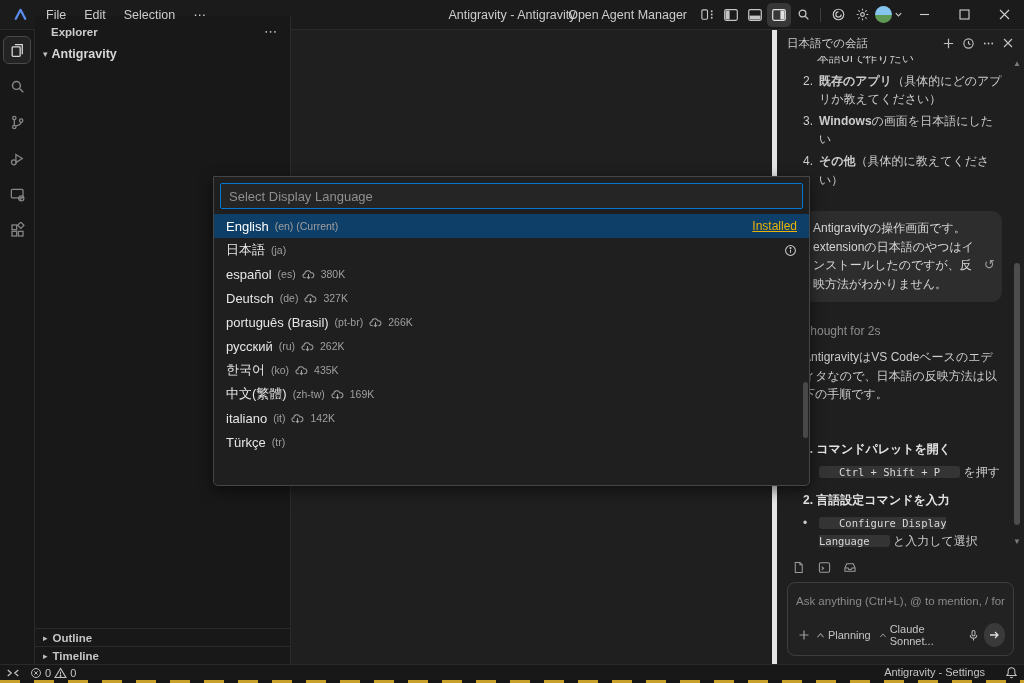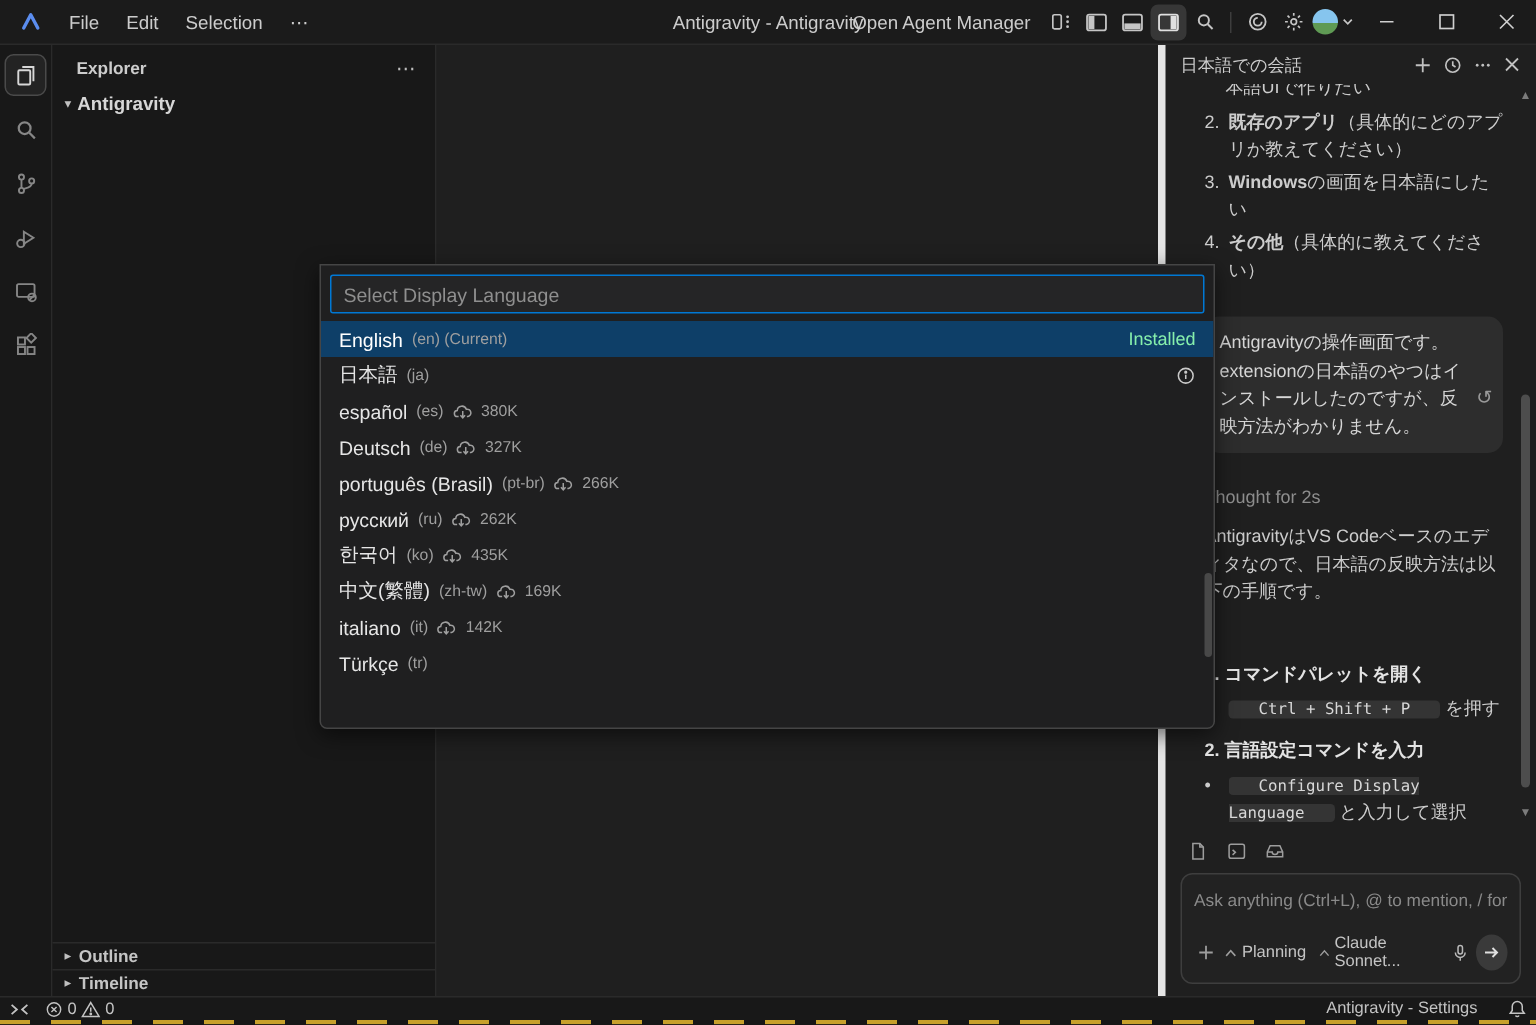--- a/index.html
+++ b/index.html
@@ -19,21 +19,21 @@
   .tb-sep{width:1px;height:14px;background:#3d3d3d;margin:0 5px;}
   .avatar{width:17px;height:17px;border-radius:50%;background:linear-gradient(#86c5ee 54%,#5f9a54 54%);}
   .win-ctl{width:40px;height:30px;display:flex;align-items:center;justify-content:center;color:#d0d0d0;}
 
   
   .activitybar{position:absolute;left:0;top:30px;bottom:19px;width:35px;background:#181818;border-right:1px solid #2a2a2a;display:flex;flex-direction:column;align-items:center;padding-top:6px;}
   .ab-ic{width:28px;height:28px;margin-bottom:8px;display:flex;align-items:center;justify-content:center;color:#868686;border-radius:6px;}
   .ab-ic.active{color:#d7d7d7;border:1px solid #4a4a4a;background:#232323;}
 
   
-  .sidebar{position:absolute;left:35px;top:30px;bottom:19px;width:256px;background:#181818;border-right:1px solid #2a2a2a;display:flex;flex-direction:column;}
+  .sidebar{position:absolute;left:35px;top:16px;bottom:19px;width:256px;background:#181818;border-right:1px solid #2a2a2a;display:flex;flex-direction:column;}
   .sb-header{display:flex;align-items:center;justify-content:space-between;padding:8px 12px 6px 16px;}
   .sb-title{font-size:11.5px;font-weight:bold;color:#cccccc;}
   .sb-more{color:#bdbdbd;font-size:13px;letter-spacing:1px;}
   .tree-root{display:flex;align-items:center;gap:4px;padding:2px 8px;font-size:12.5px;font-weight:bold;color:#d7d7d7;}
   .chev{color:#c0c0c0;font-size:9px;}
   .sb-fill{flex:1;}
   .sb-section{display:flex;align-items:center;gap:5px;height:18px;border-top:1px solid #2a2a2a;padding-left:8px;font-size:11.5px;font-weight:bold;color:#c5c5c5;}
 
   
   .editor{position:absolute;left:292px;top:30px;bottom:19px;right:253px;background:#1f1f1f;}
@@ -79,21 +79,21 @@
   .qp-input::placeholder{color:#8f8f8f;}
   .qp-list{height:271px;overflow:hidden;position:relative;}
   .qp-row{height:24px;display:flex;align-items:center;padding:0 12px;gap:6px;}
   .qp-row.selected{background:#0e3f68;}
   .qp-name{font-size:13px;color:#e6e6e6;}
   .qp-row.selected .qp-name{color:#ffffff;}
   .qp-code{font-size:10.5px;color:#9f9f9f;}
   .qp-count{font-size:10.5px;color:#9f9f9f;}
   .qp-cloud{color:#9f9f9f;display:flex;align-items:center;}
   .qp-spacer{flex:1;}
-  .qp-badge-text{font-size:12px;color:#86efac;}
+  .qp-badge-text{font-size:12px;color:#eab308;text-decoration:underline;}
   .qp-badge-link{font-size:12px;color:#4098e8;}
   .qp-info{color:#c9c9c9;display:flex;align-items:center;}
   .qp-thumb{position:absolute;right:1px;top:168px;width:5px;height:56px;border-radius:3px;background:#484848;}
 
   
   .statusbar{position:absolute;left:0;right:0;bottom:3px;height:16px;background:#181818;border-top:1px solid #2a2a2a;display:flex;align-items:center;font-size:11px;color:#c3c3c3;padding:0 6px;}
   .st-item{display:flex;align-items:center;gap:3px;margin-right:10px;}
   .st-right{margin-left:auto;display:flex;gap:20px;}
   .dash{position:absolute;left:0;right:0;bottom:0;height:3px;background:repeating-linear-gradient(90deg,#c7a02b 0 20px,#161616 20px 34px);}
 </style>

